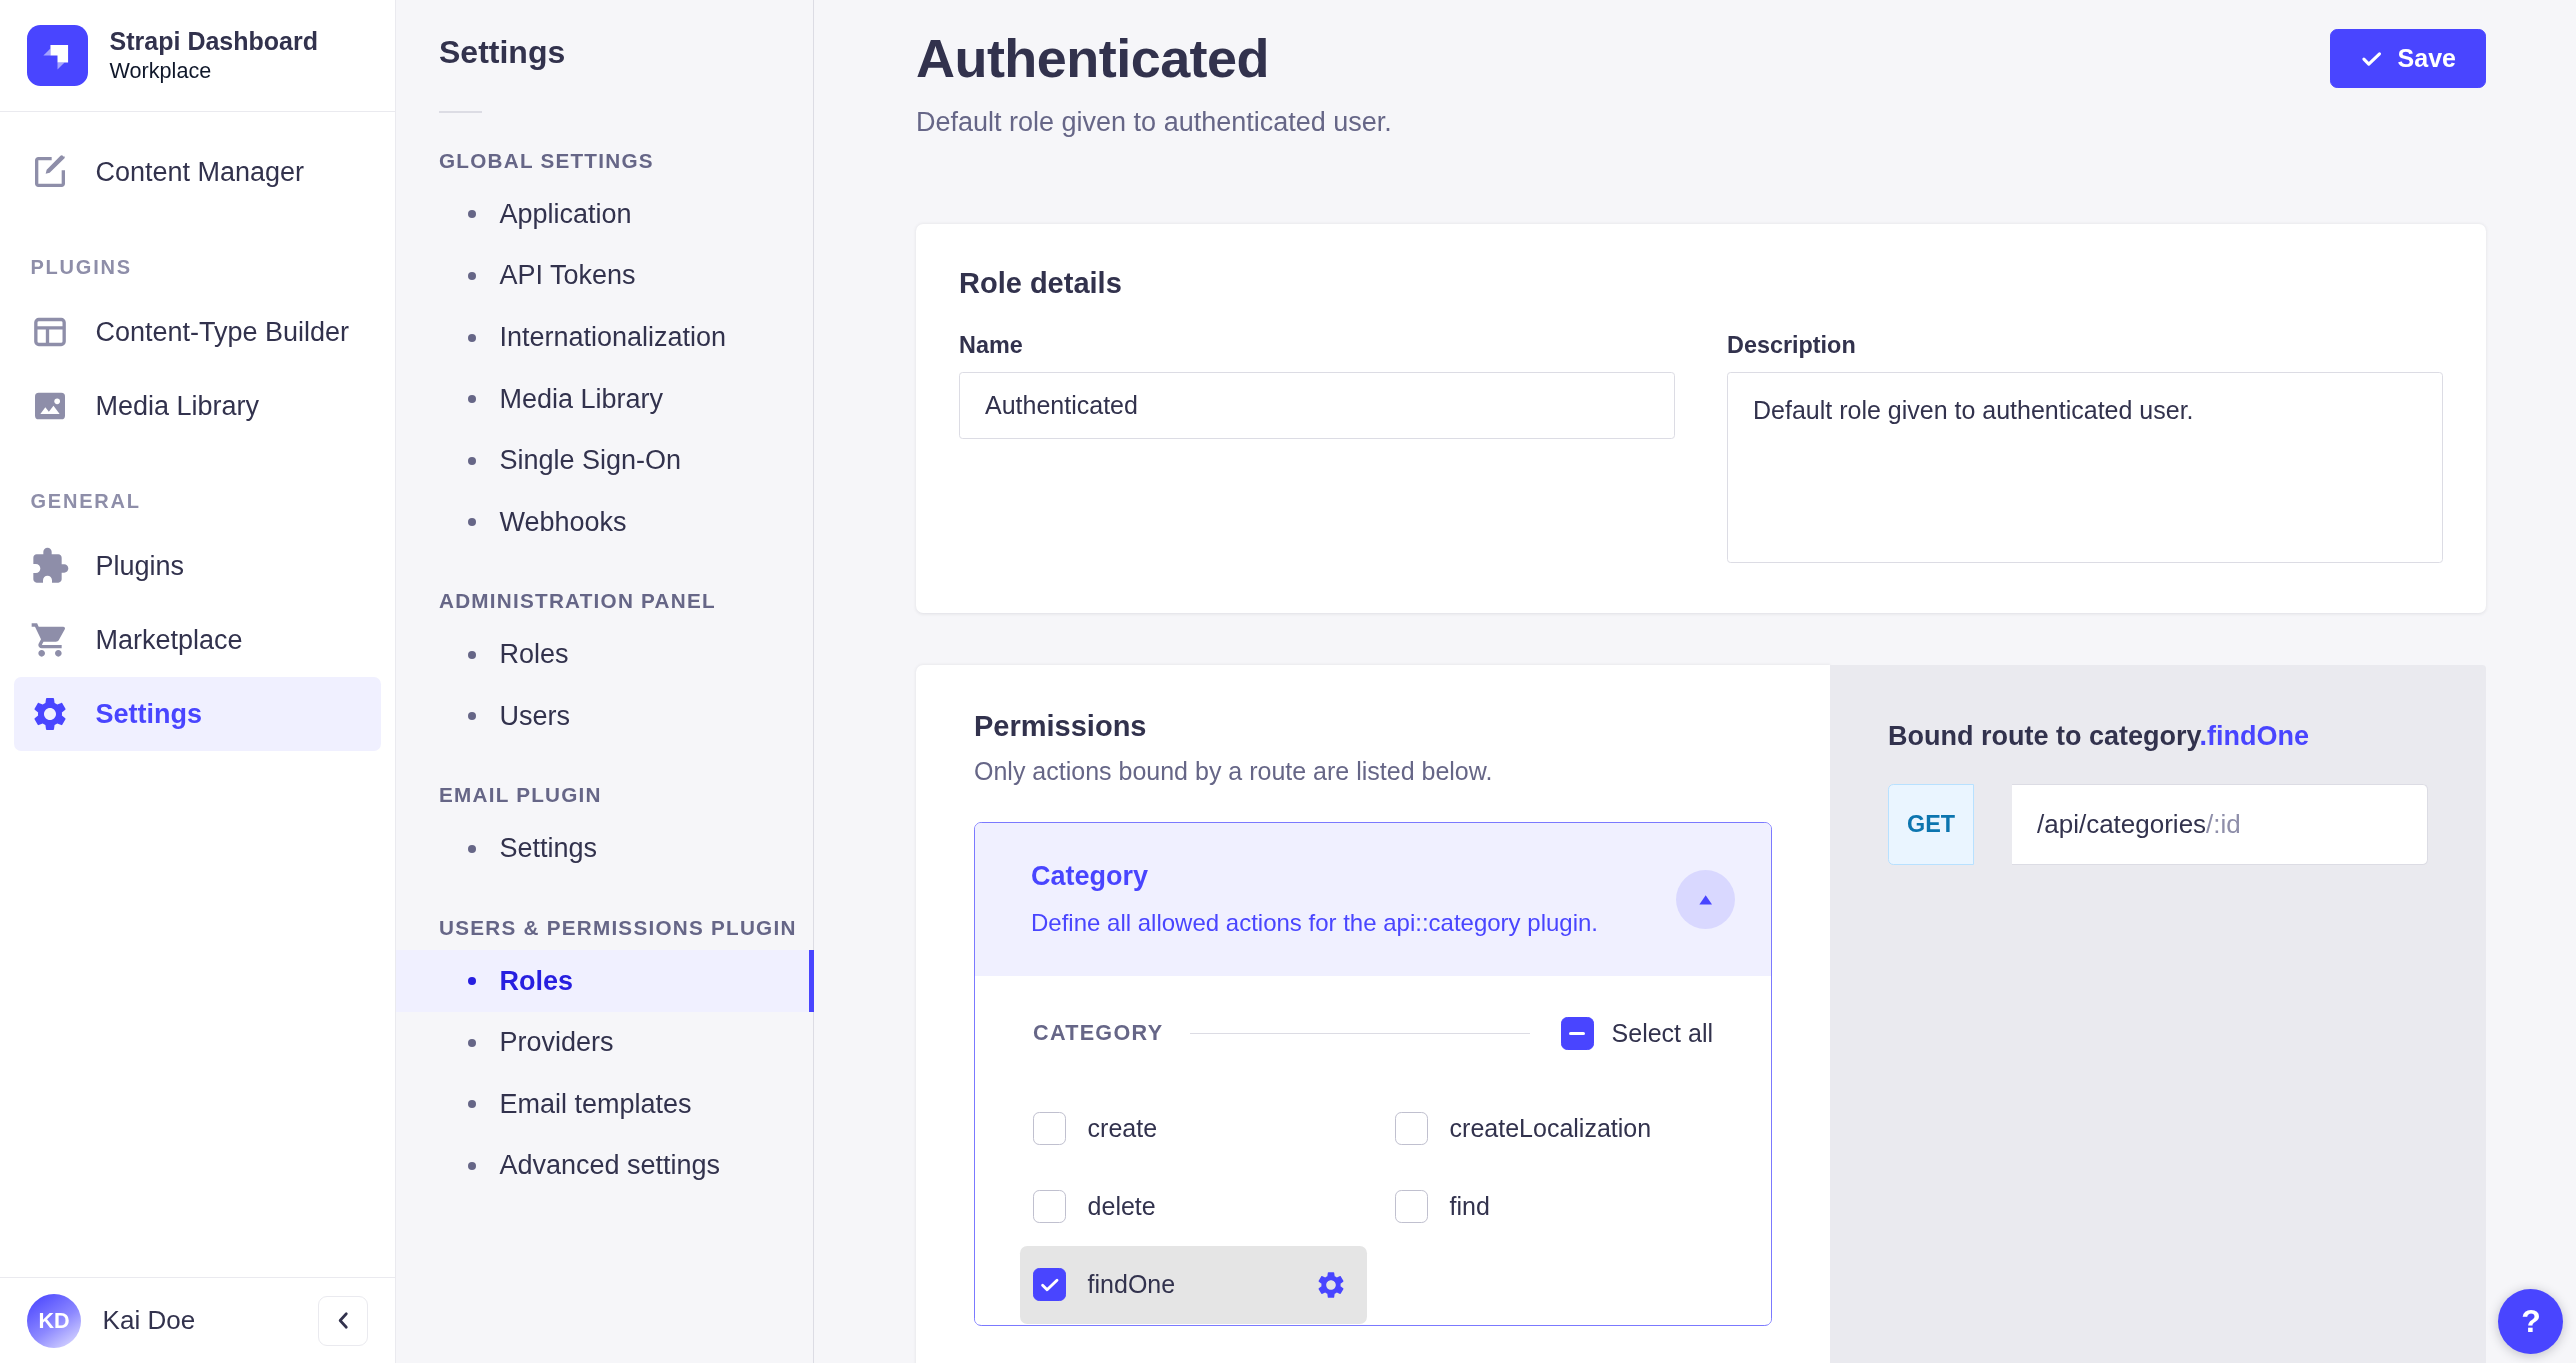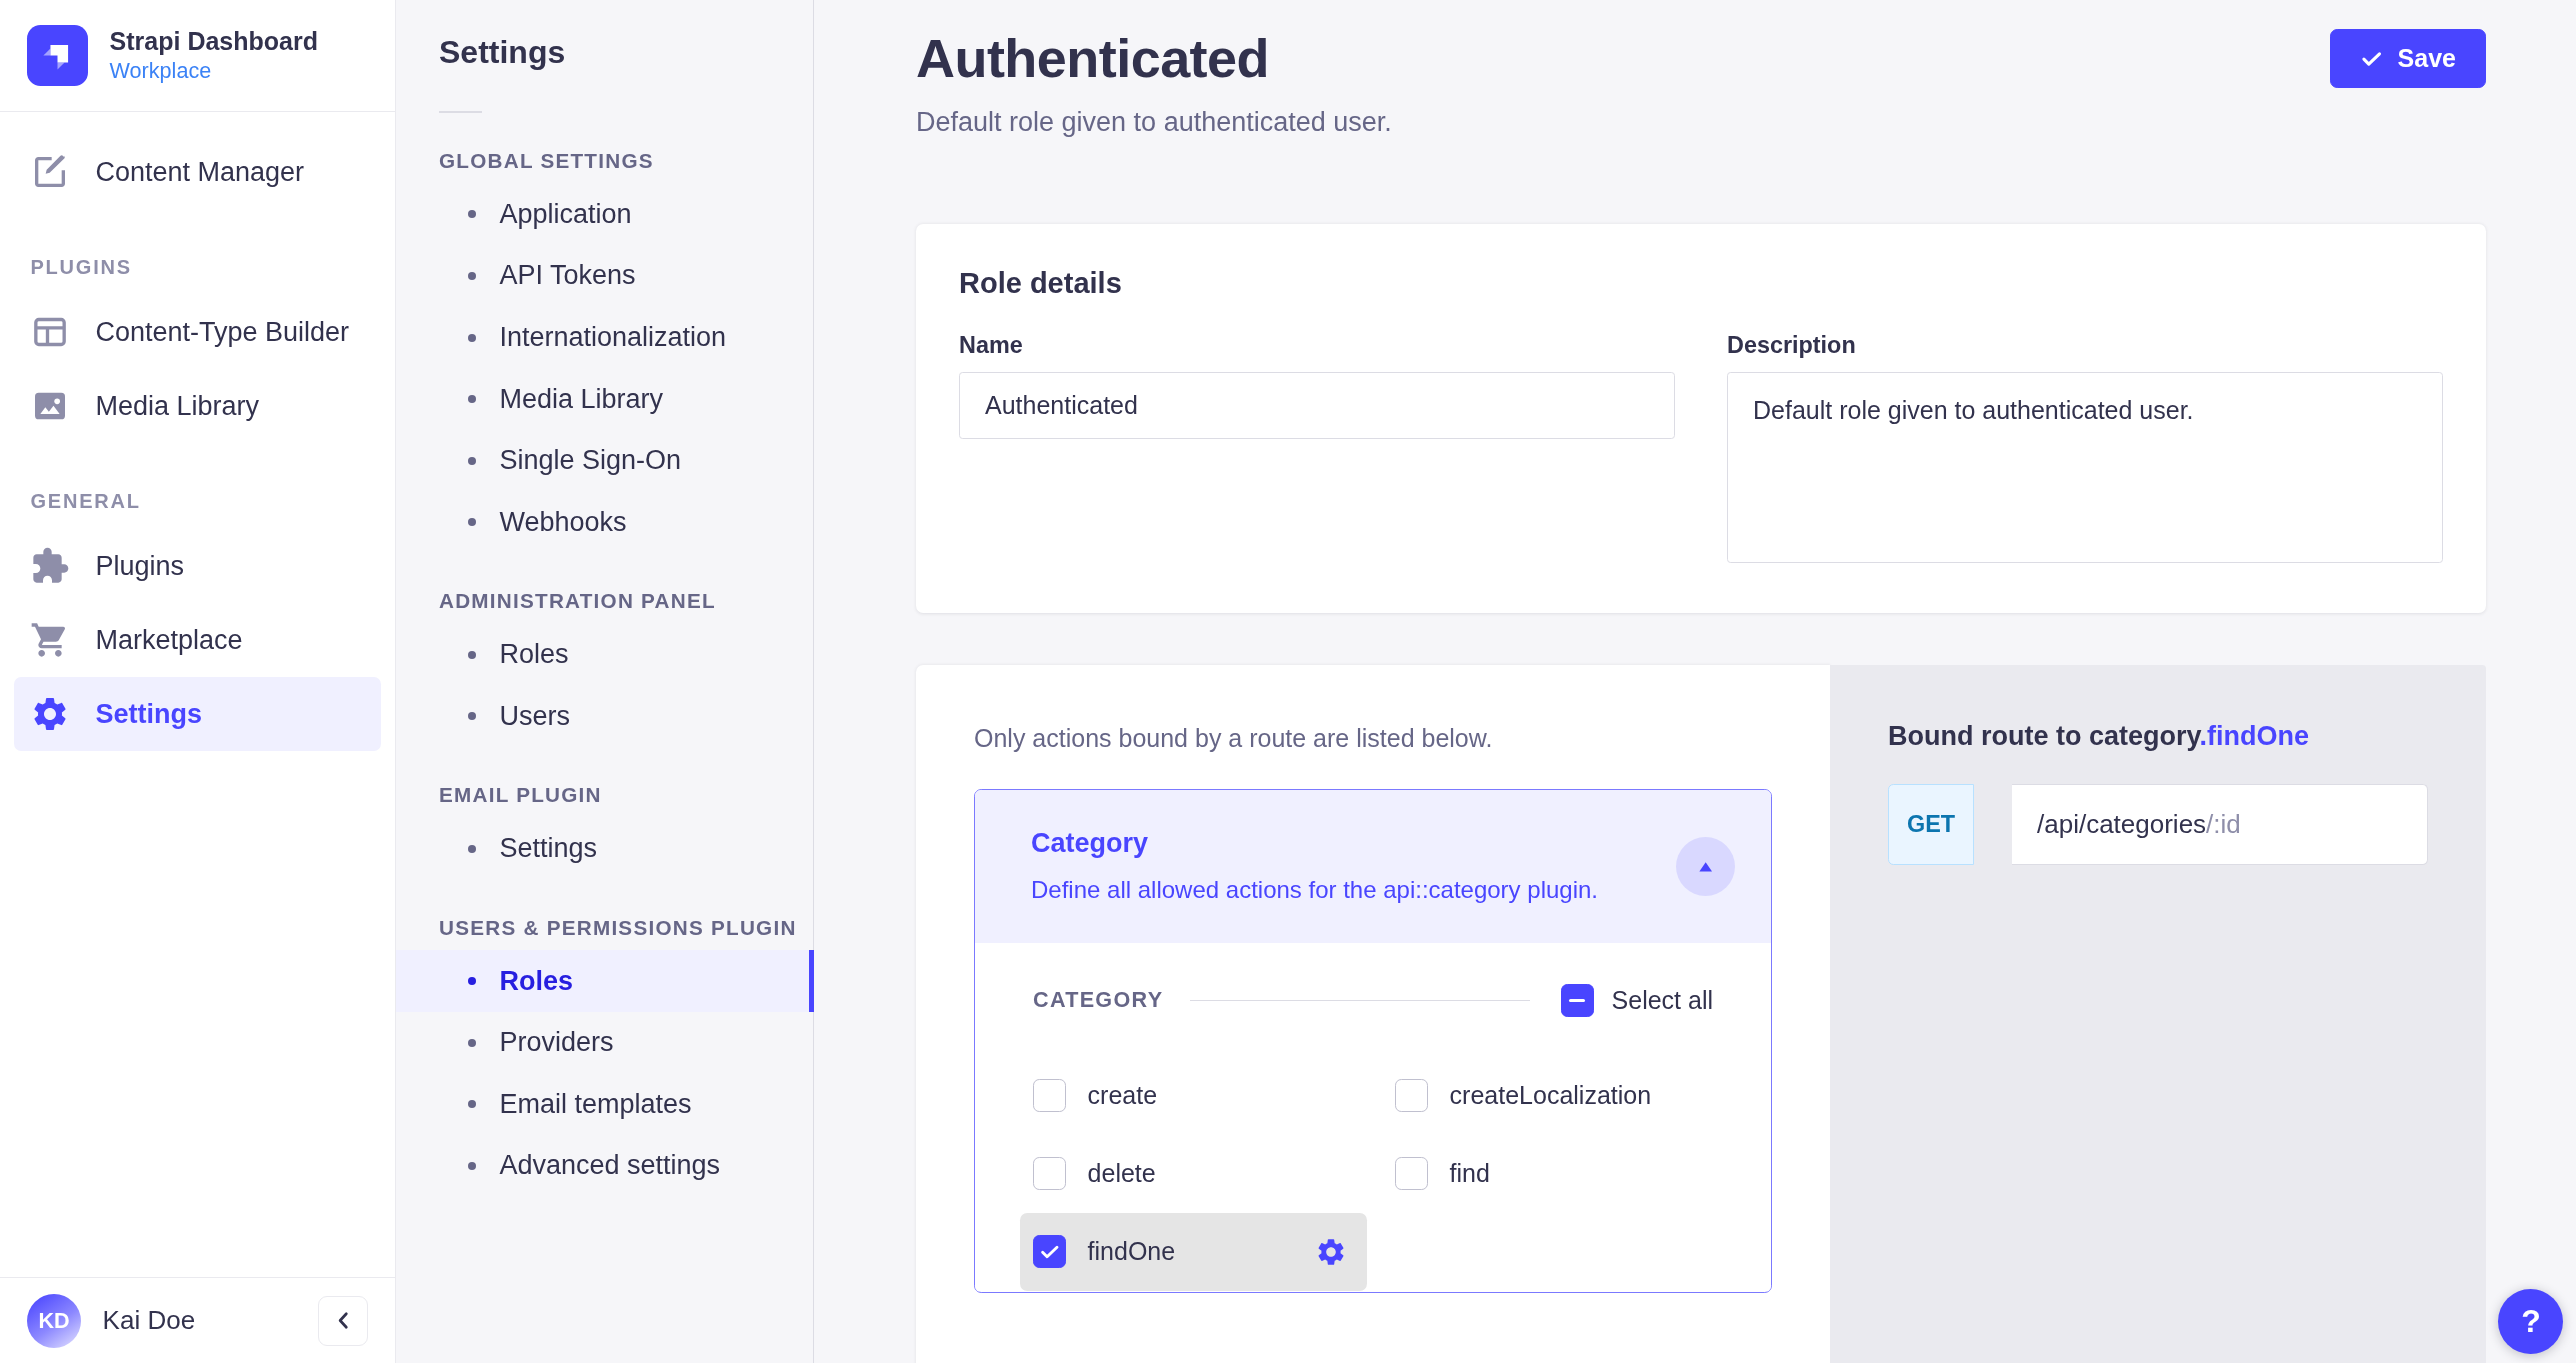--- a/index.html
+++ b/index.html
@@ -6,21 +6,21 @@
   html,body { width:2576px; height:1363px; overflow:hidden; }
   body { font-family:"Liberation Sans","DejaVu Sans",sans-serif; color:#32324d; background:#f6f6f9; }
   .app { position:relative; display:flex; width:2576px; height:1363px; background:#f6f6f9; }
   svg.ic { display:block; fill:currentColor; }
 
   
   .mainnav { width:396px; flex:0 0 396px; background:#fff; border-right:0.9px solid #eaeaef; display:flex; flex-direction:column; }
   .brand { height:112px; display:flex; align-items:center; gap:21.6px; padding:0 27px; border-bottom:0.9px solid #eaeaef; }
   .brand-logo { width:61px; height:61px; border-radius:13.5px; background:#4945ff; display:flex; align-items:center; justify-content:center; flex:0 0 61px; }
   .brand-title { font-size:25px; font-weight:700; color:#32324d; line-height:1.25; }
-  .brand-sub { font-size:21.6px; color:#3b82f6; line-height:1.25; }
+  .brand-sub { font-size:21.6px; color:#0f172a; line-height:1.25; }
   .nav-body { flex:1; padding:23.4px 14.4px 0; }
   .nav-item { display:flex; align-items:center; gap:25px; padding:17px 16px; border-radius:7.2px; font-size:27px; color:#32324d; cursor:pointer; }
   .nav-item .nicon { width:40px; height:40px; color:#8e8ea9; flex:0 0 40px; }
   .nav-item.active { background:#f0f0ff; color:#4945ff; font-weight:600; }
   .nav-item.active .nicon { color:#4945ff; }
   .nav-sec { font-size:20px; font-weight:700; letter-spacing:.09em; color:#8e8ea9; margin:47px 0 16px 16px; }
   .nav-footer { border-top:0.9px solid #eaeaef; height:86px; display:flex; align-items:center; gap:21.6px; padding:0 27px; }
   .avatar { width:54px; height:54px; border-radius:50%; background:linear-gradient(145deg,#4945ff 5%,#8c88ff 55%,#e6e5ff 100%); color:#fff; font-size:21.6px; font-weight:700; display:flex; align-items:center; justify-content:center; flex:0 0 54px; }
   .user-name { font-size:26px; color:#32324d; }
   .collapse-btn { margin-left:auto; width:50px; height:50px; border:0.9px solid #eaeaef; border-radius:9px; background:#fff; color:#32324d; display:flex; align-items:center; justify-content:center; cursor:pointer; }
@@ -284,20 +284,21 @@
         </div>
         <div class="field">
           <div class="field-label">Description</div>
           <textarea class="text-area" style="">Default role given to authenticated user.</textarea>
         </div>
       </div>
     </section>
 
     <div class="perm-row">
       <section class="perm-card">
+        <div class="card-heading">Permissions</div>
         <div class="perm-sub">Only actions bound by a route are listed below.</div>
 
         <div class="accordion">
           <div class="acc-header">
             <div>
               <div class="acc-title">Category</div>
               <div class="acc-desc">Define all allowed actions for the api::category plugin.</div>
             </div>
             <button class="acc-toggle">
               <svg class="ic" viewBox="0 0 26 26" width="23.4" height="23.4">

